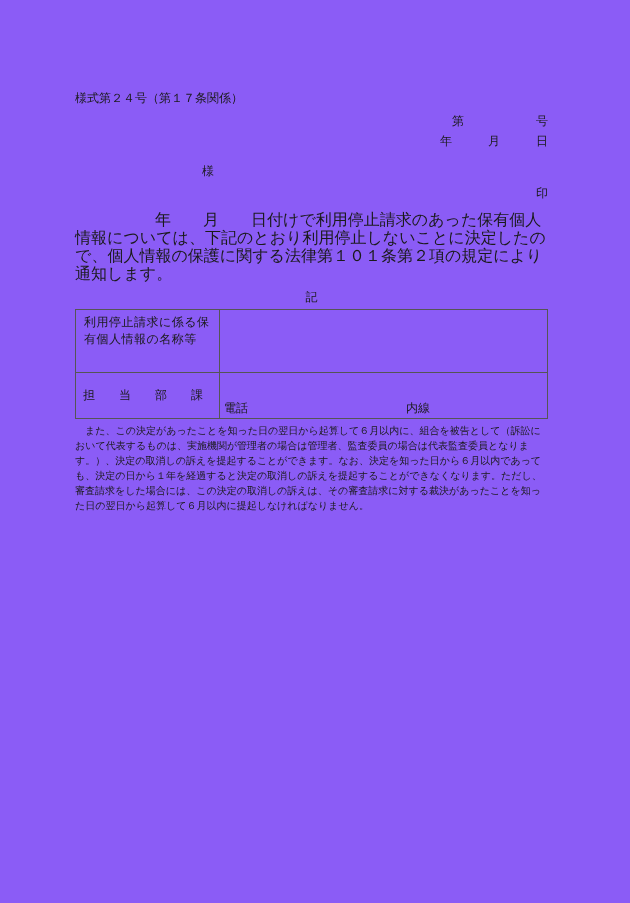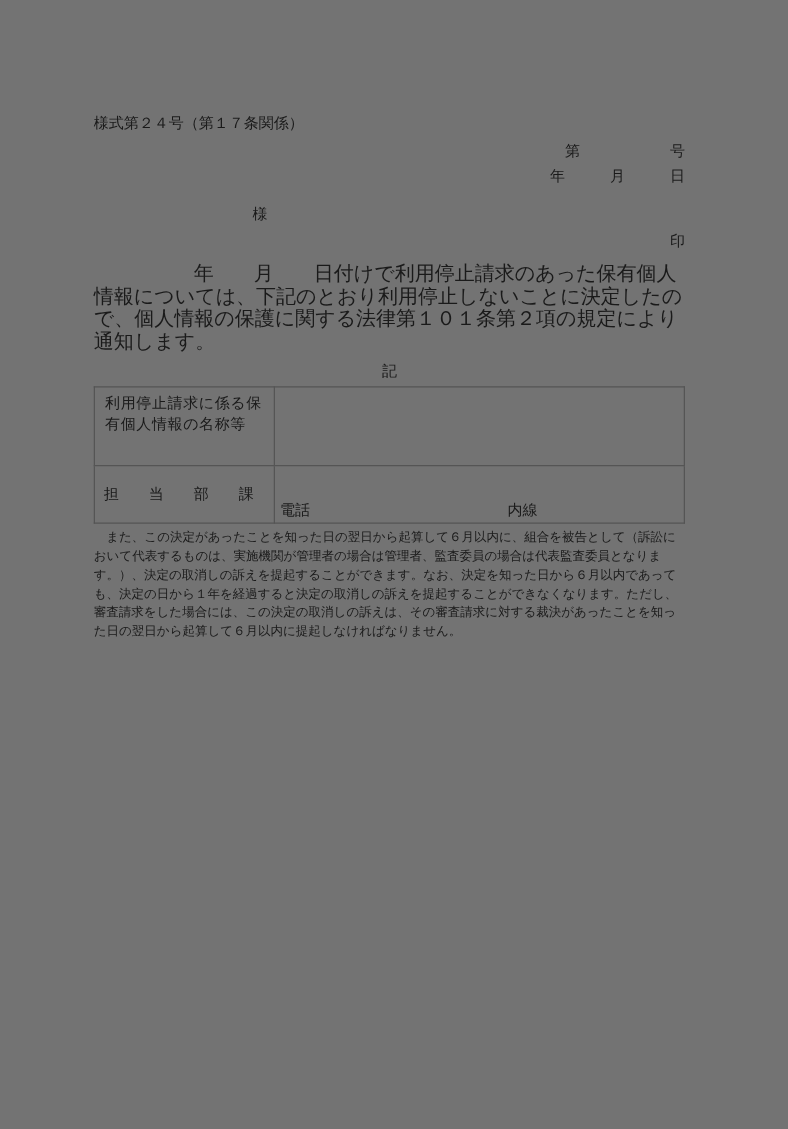--- a/index.html
+++ b/index.html
@@ -4,21 +4,21 @@
 <style>
   html, body {
     margin: 0;
     padding: 0;
     background: #ffffff;
   }
   .page {
     position: relative;
     width: 630px;
     height: 903px;
-    background: #737373;
+    background: #8b5cf6;
     font-family: "Liberation Serif", "DejaVu Serif", serif;
     color: #1a1a1a;
     overflow: hidden;
   }
   .content {
     padding: 90px 82px 0 75px; 
     font-size: 12px;
     line-height: 16px;
   }
   .form-number {

